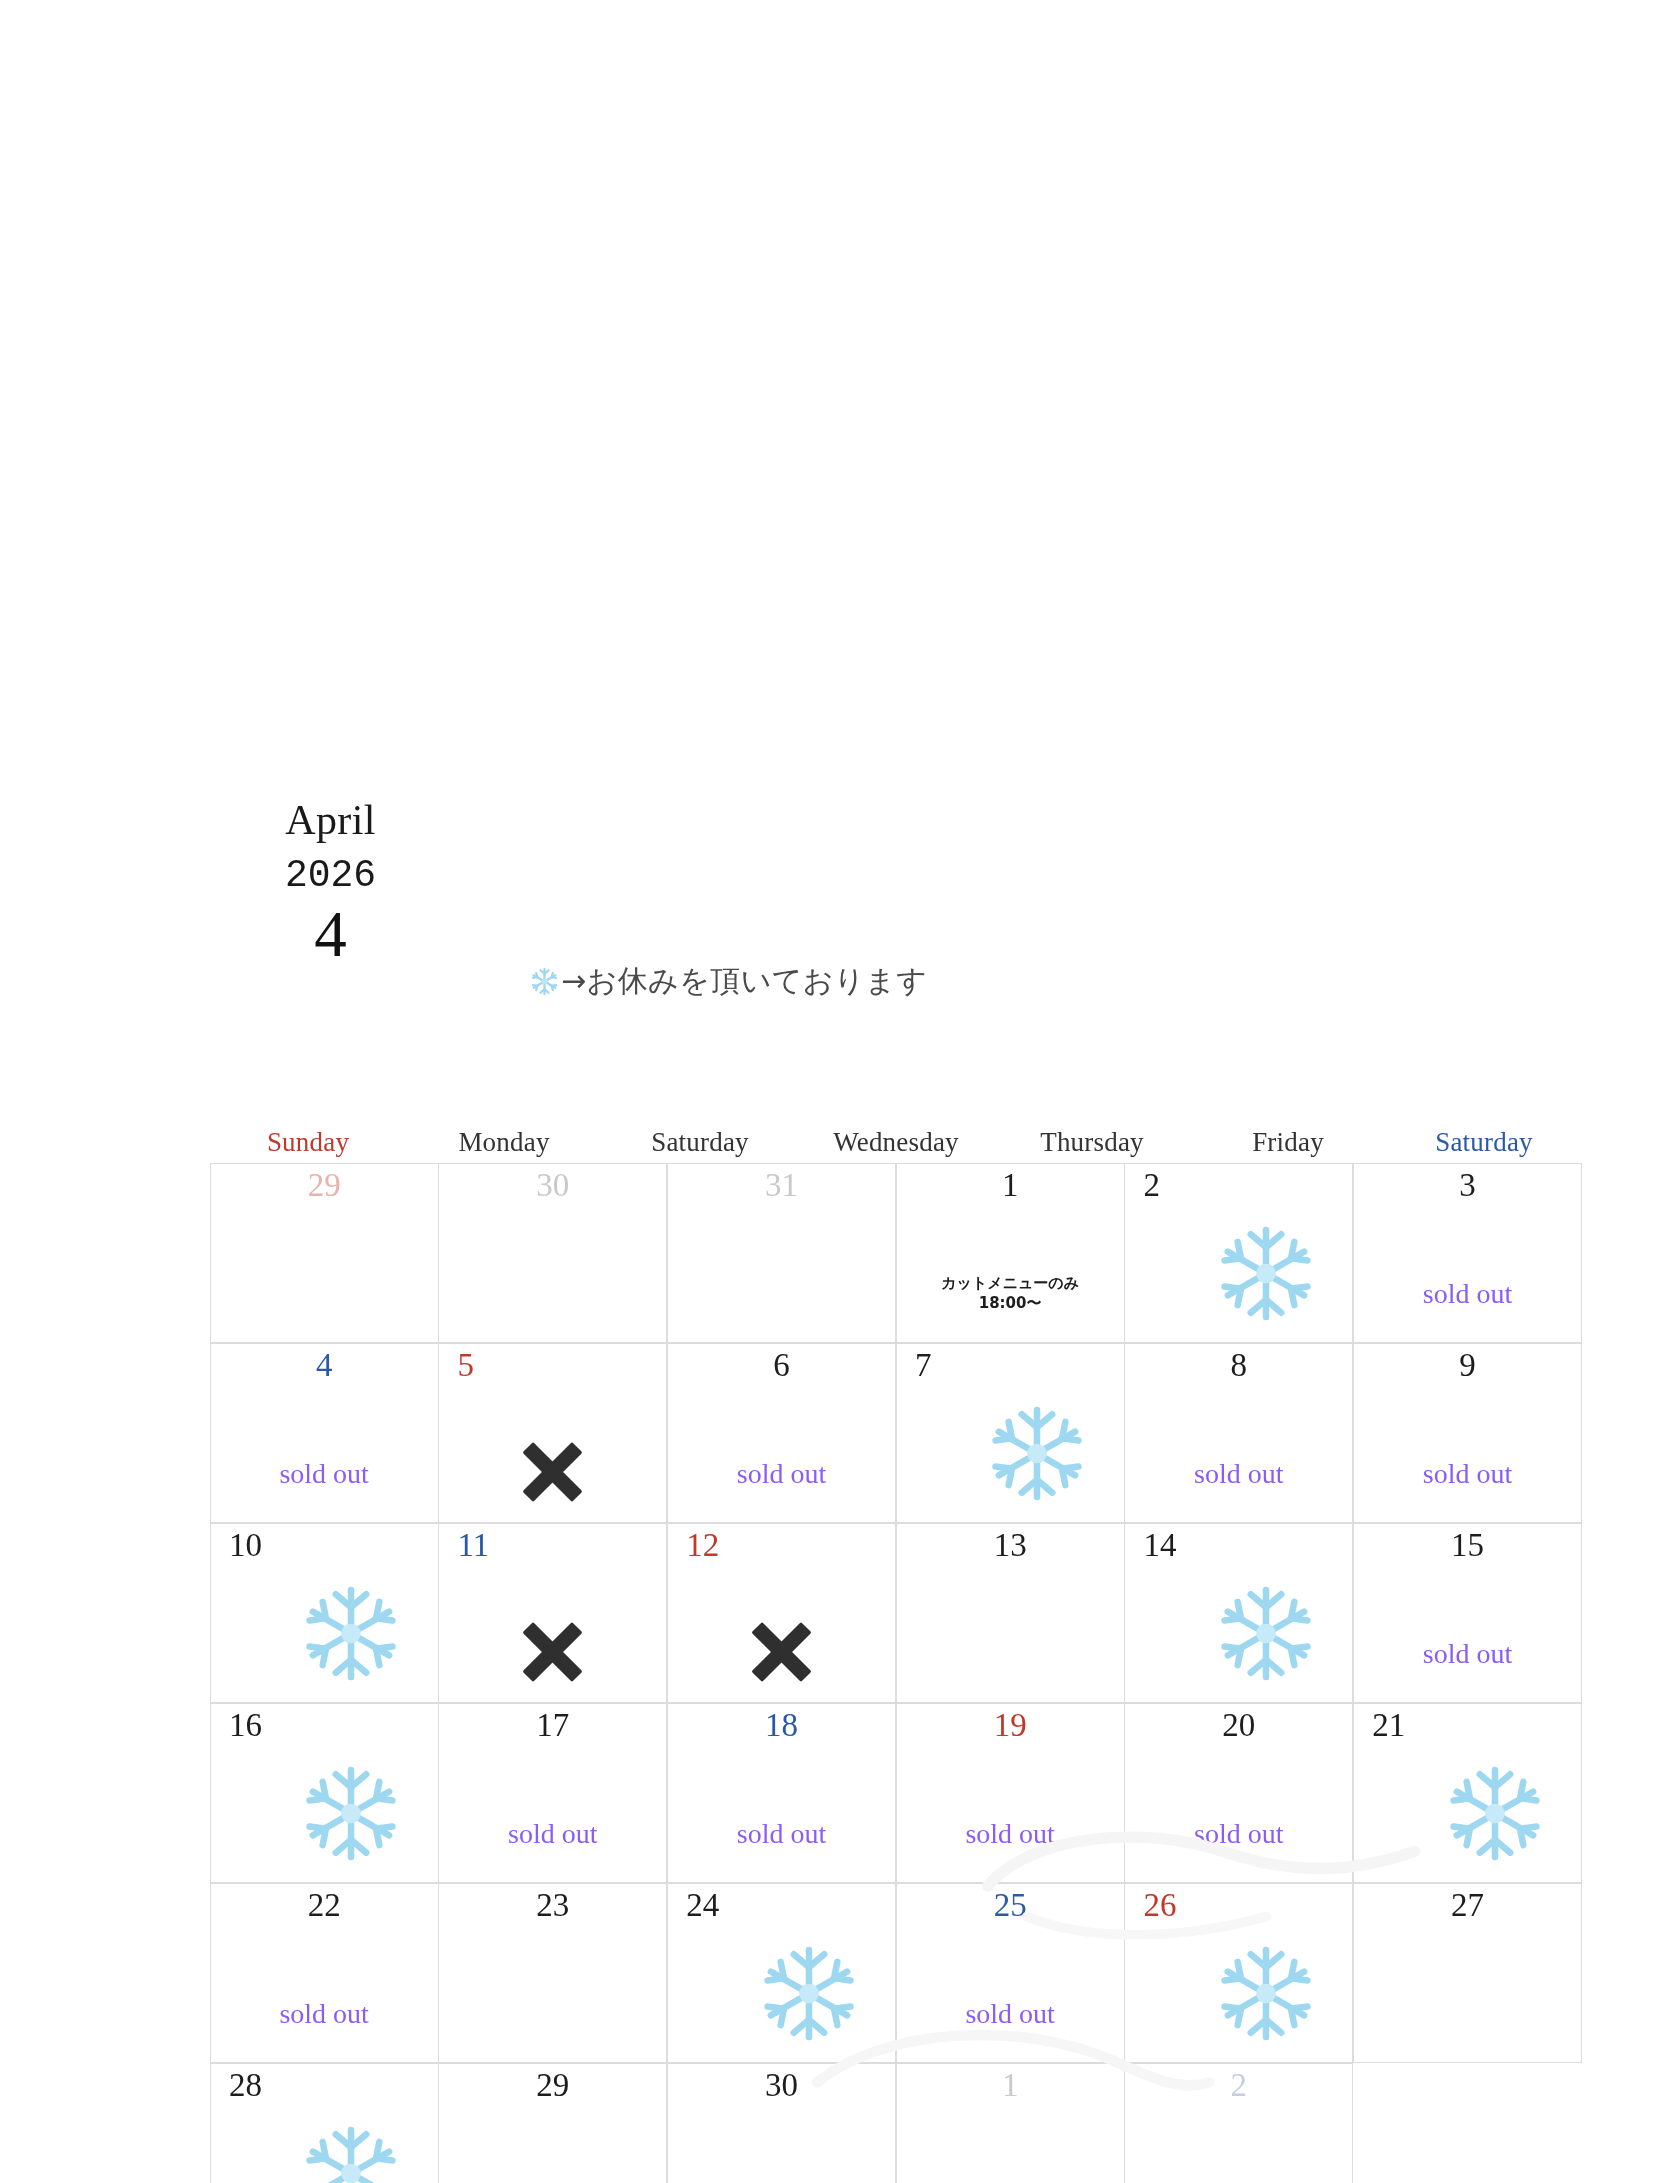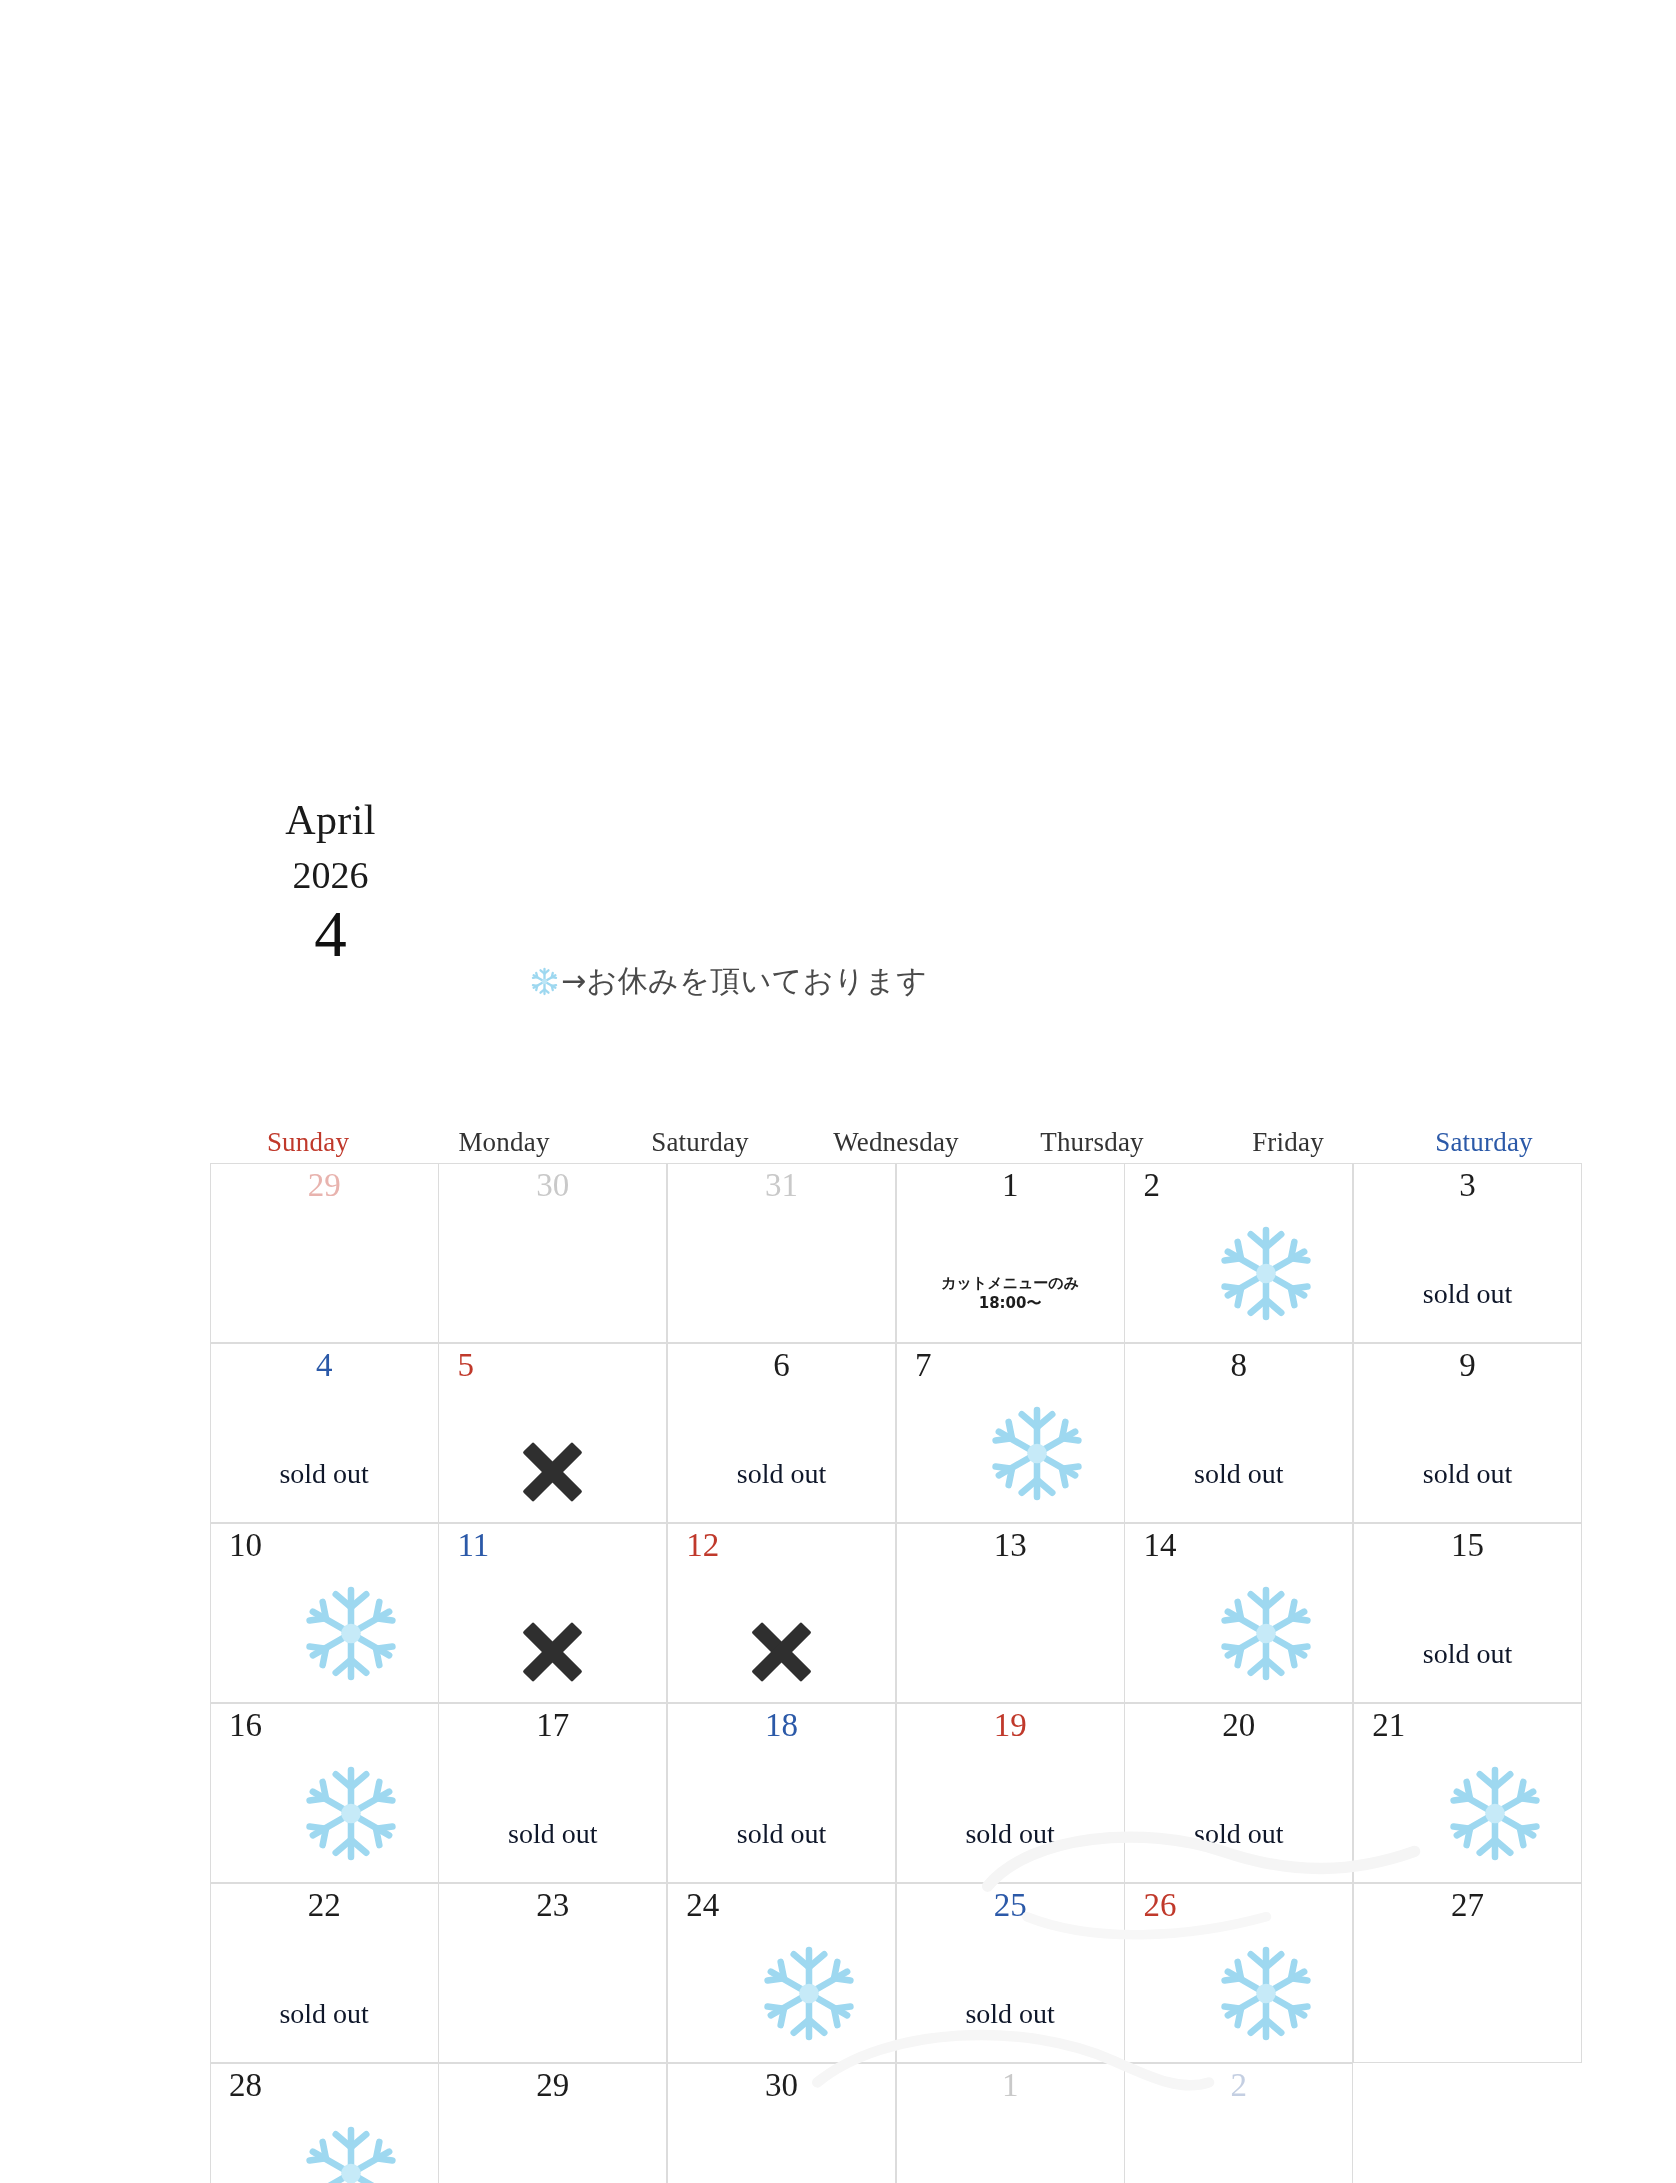--- a/index.html
+++ b/index.html
@@ -35,20 +35,21 @@
     font-size: 42px;
     color: #1a1a1a;
     letter-spacing: 0.4px;
     line-height: 1.0;
   }
   .month-year {
     font-size: 38px;
     color: #1a1a1a;
     line-height: 1.3;
     margin-top: 9.6px;
+    font-family: Liberation Mono, monospace;
   }
   .month-number {
     font-size: 65px;
     color: #111111;
     line-height: 1.0;
     margin-top: 1.7px;
     font-family: "Liberation Serif", serif;
   }
 
   .legend {
@@ -127,21 +128,21 @@
     left: 18.3px;
     transform: none;
   }
 
   .soldout {
     position: absolute;
     bottom: 32px;
     left: 50%;
     transform: translateX(-50%);
     font-size: 28px;
-    color: #0f172a;
+    color: #8b5cf6;
     white-space: nowrap;
     font-family: "Liberation Serif", serif;
     margin-top: 20px;
   }
   .note {
     position: absolute;
     bottom: 29px;
     left: 50%;
     transform: translateX(-50%);
     text-align: center;

